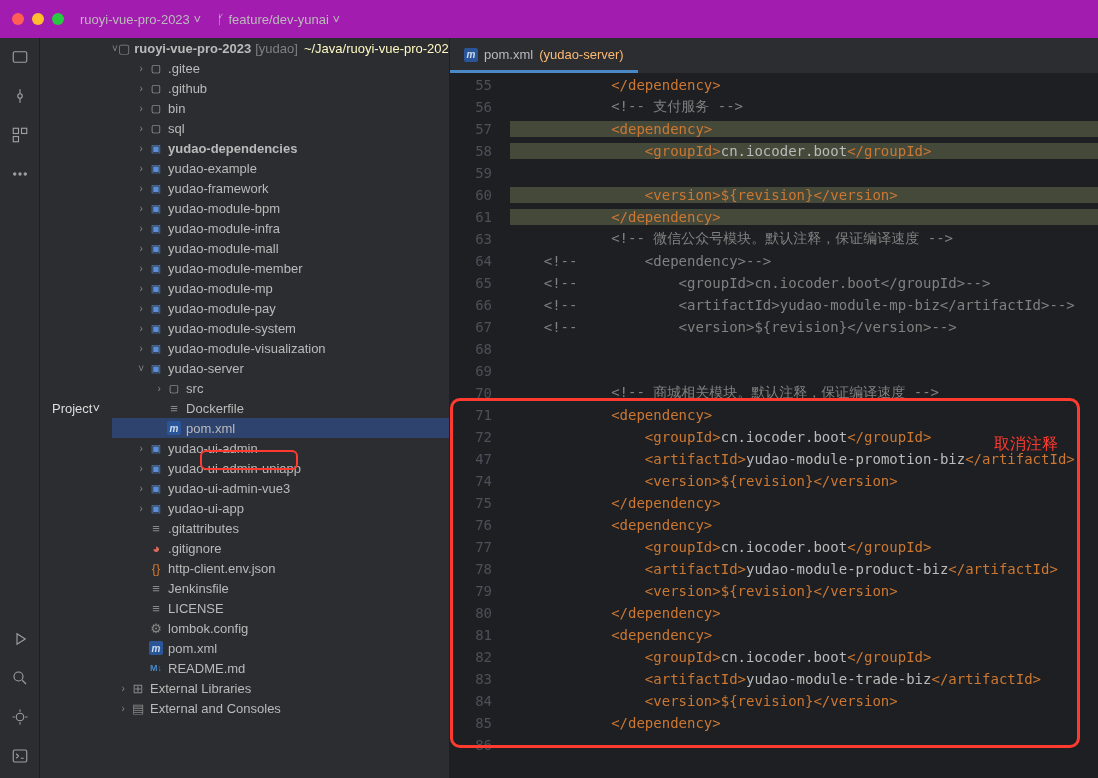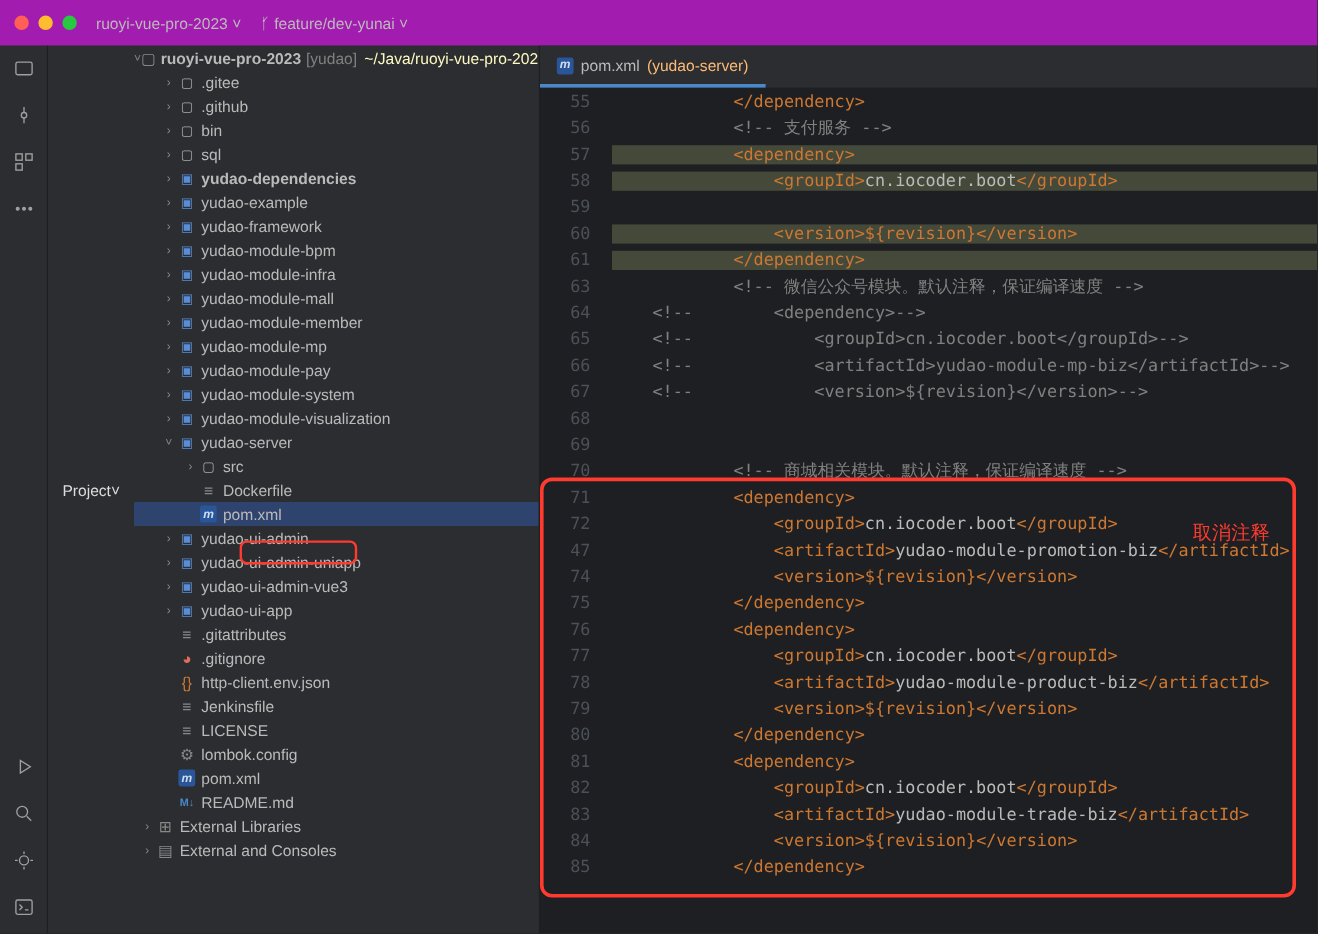--- a/index.html
+++ b/index.html
@@ -676,15 +676,19 @@
           <div class="code-content">                <span class="tag">&lt;artifactId&gt;</span><span class="text">yudao-module-trade-biz</span><span class="tag">&lt;/artifactId&gt;</span></div>
         </div>
         <div class="code-line">
           <div class="gutter">84</div>
           <div class="code-content">                <span class="tag">&lt;version&gt;</span><span class="expr">${revision}</span><span class="tag">&lt;/version&gt;</span></div>
         </div>
         <div class="code-line">
           <div class="gutter">85</div>
           <div class="code-content">            <span class="tag">&lt;/dependency&gt;</span></div>
         </div>
+        <div class="code-line">
+          <div class="gutter">86</div>
+          <div class="code-content"></div>
+        </div>
       </div>
   </div>
 </div>
 
 </body></html>

